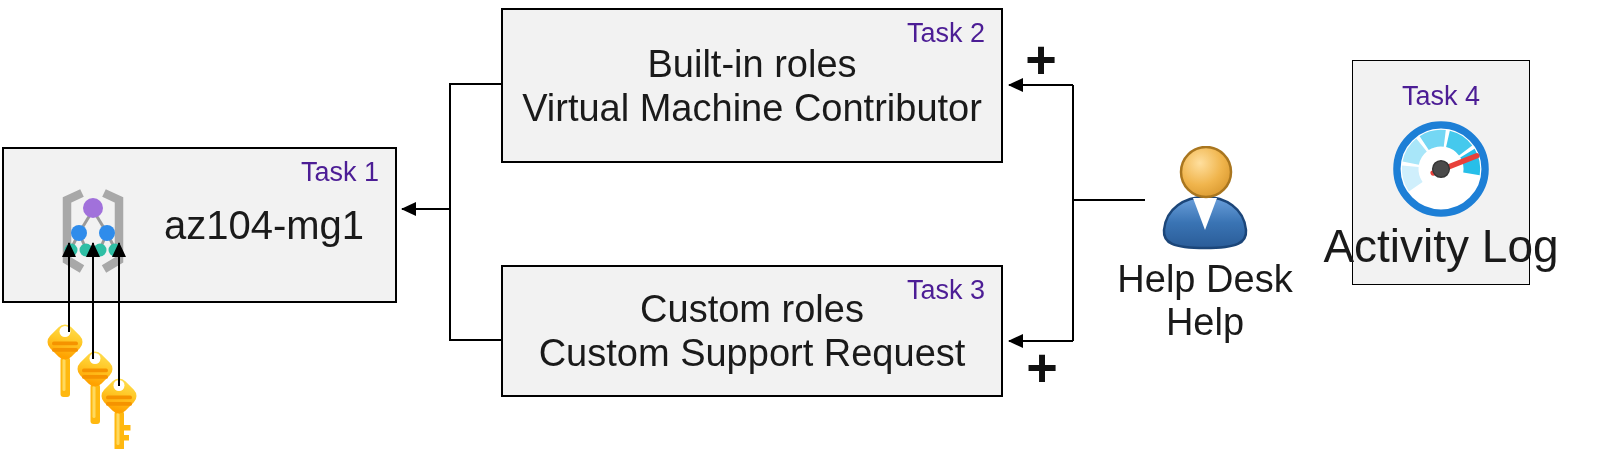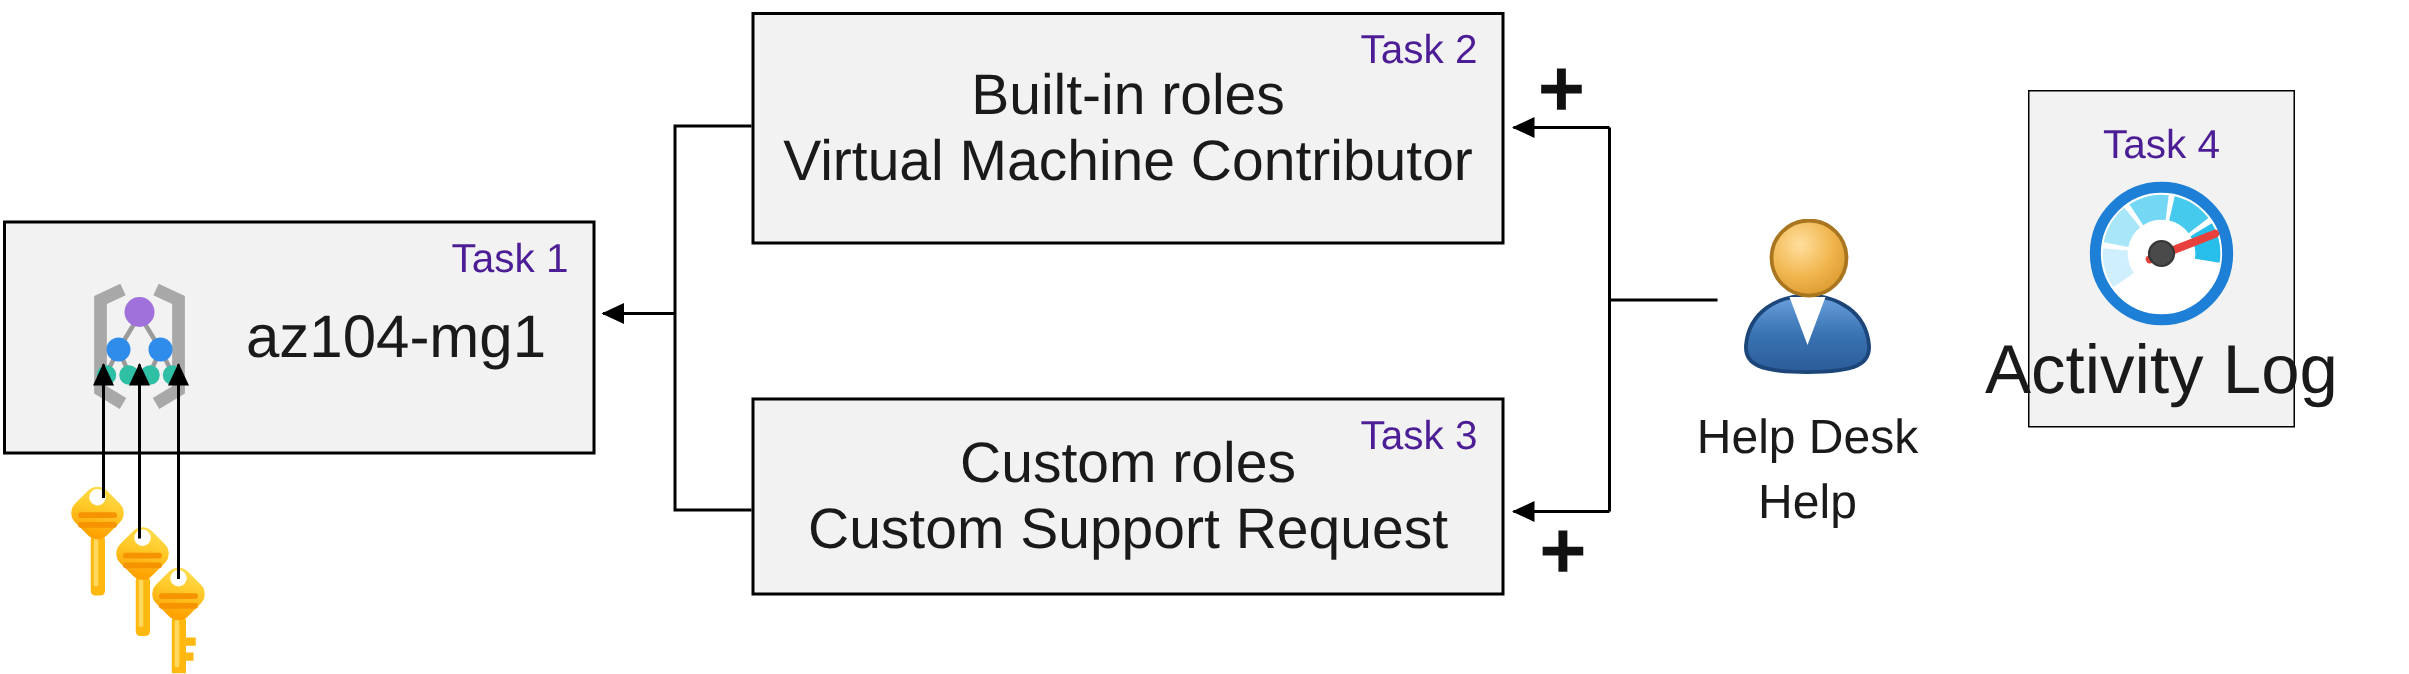--- a/index.html
+++ b/index.html
@@ -17,21 +17,21 @@
   .box-lines{position:absolute;left:0;right:0;top:0;bottom:0;display:flex;flex-direction:column;justify-content:center;align-items:center;}
   .box-line{font-size:38px;line-height:44px;white-space:nowrap;color:#1a1a1a;}
   .mg-icon{position:absolute;left:50px;top:34px;}
   .mg-name{position:absolute;left:135px;right:6px;top:0;bottom:0;display:flex;align-items:center;justify-content:center;font-size:40px;color:#1a1a1a;white-space:nowrap;}
   .connectors{position:absolute;left:0;top:0;pointer-events:none;}
   .connectors line,.connectors polyline{stroke:#000;stroke-width:2px;fill:none;}
   .plus{position:absolute;width:48px;text-align:center;font-size:54px;font-weight:700;line-height:54px;color:#111;}
   #plus-top{left:1017px;top:32px;}
   #plus-bottom{left:1018px;top:340px;}
   .person{position:absolute;left:1110px;top:146px;width:190px;display:flex;flex-direction:column;align-items:center;}
-  .person-text{margin-top:20px;text-align:center;font-size:32px;line-height:43px;color:#1a1a1a;}
+  .person-text{margin-top:8px;text-align:center;font-size:38px;line-height:43px;color:#1a1a1a;}
   .gauge{margin-top:8px;}
   .t4-caption{margin-top:8px;font-size:46px;line-height:40px;color:#1a1a1a;white-space:nowrap;}
   .key{position:absolute;}
   #key1{left:42px;top:321px;}
   #key2{left:72px;top:348px;}
   #key3{left:96px;top:375px;}
 </style>
 </head>
 <body>
 

